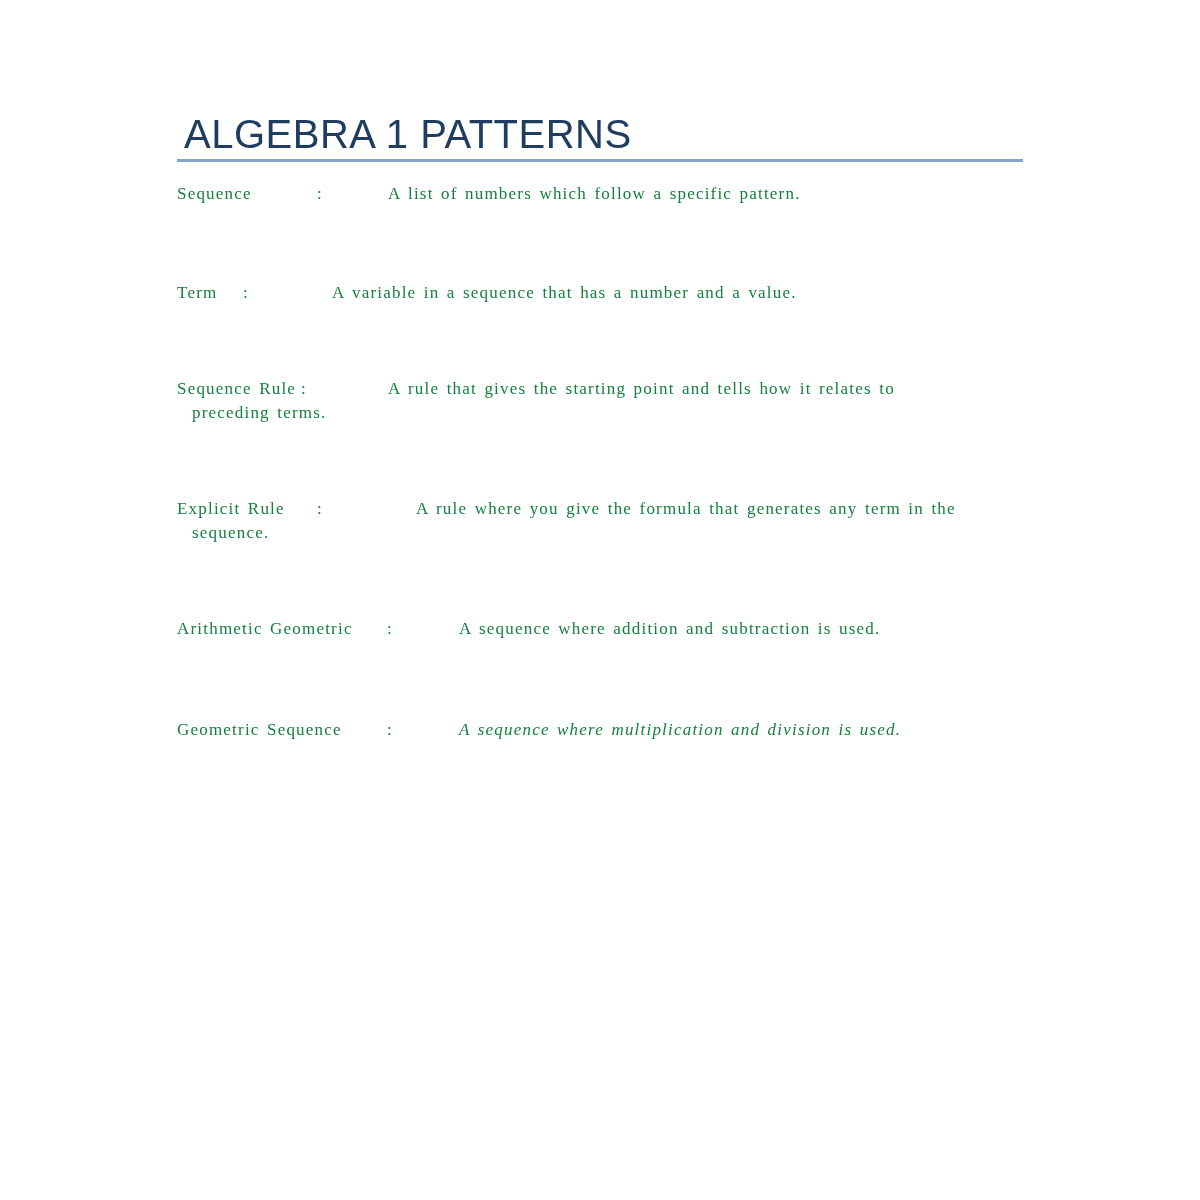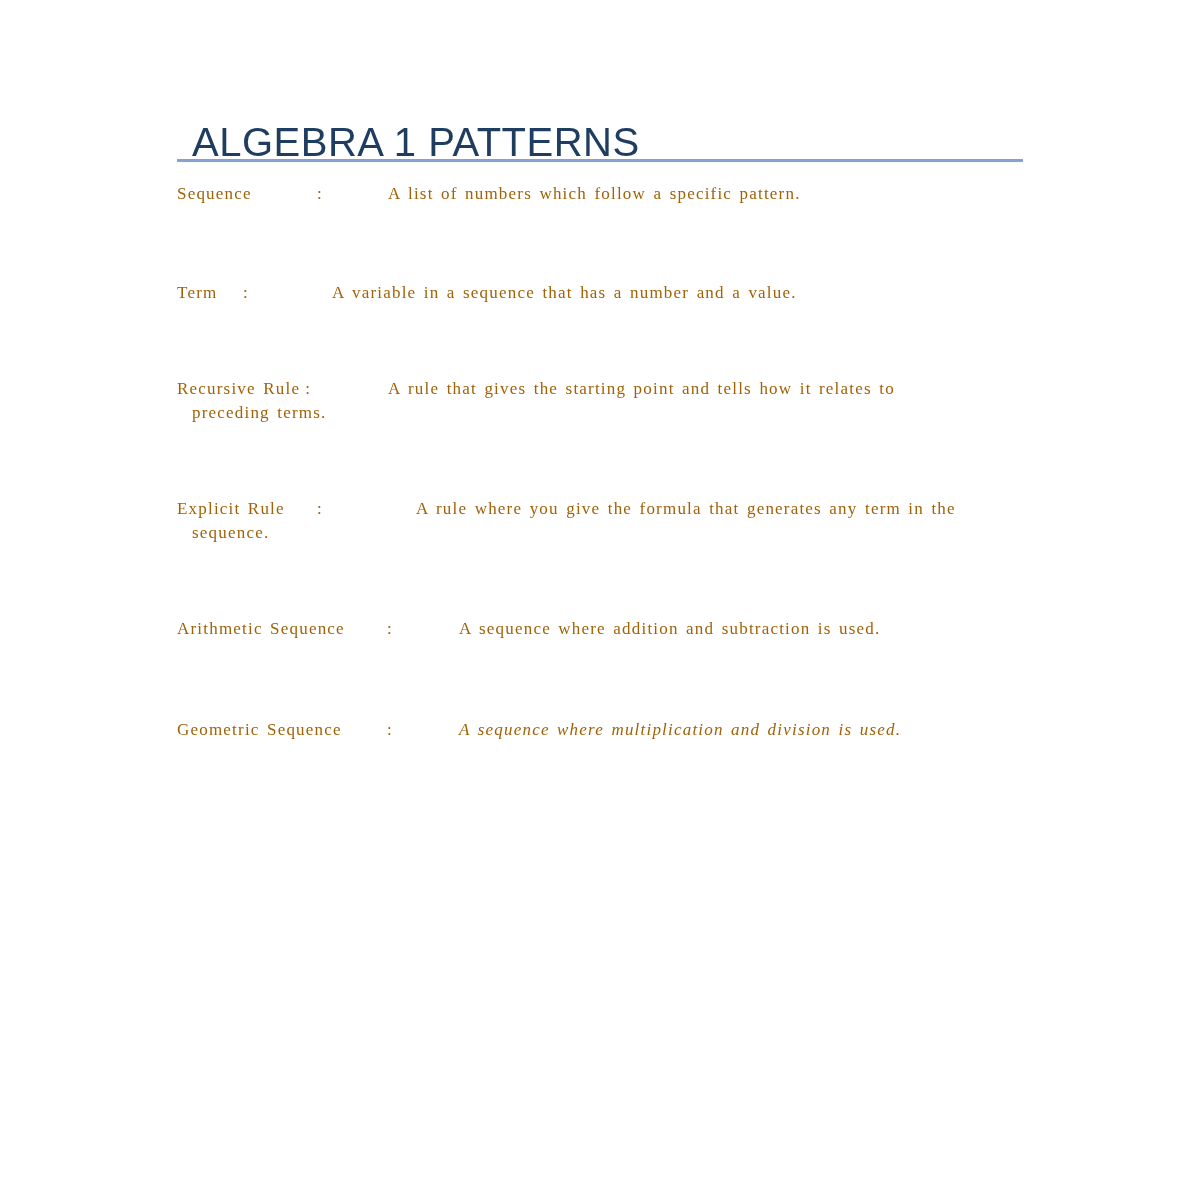--- a/index.html
+++ b/index.html
@@ -13,21 +13,21 @@
     height: 1200px;
     background: #ffffff;
     overflow: hidden;
     font-family: "Liberation Serif", serif;
   }
   
   #doc-title {
     position: absolute;
     left: 176px;
     top: 104px;
-    margin: 16px;
+    margin: 8px;
     font-family: "Liberation Sans", sans-serif;
     font-weight: 400;
     font-size: 40px;
     line-height: 44px;
     letter-spacing: 0.5px;
     color: #1f3c61;
     white-space: nowrap;
   }
   #title-divider {
     position: absolute;
@@ -40,21 +40,21 @@
   
   .row {
     position: absolute;
     left: 177px;
     width: 846px;
     height: 48px;
     font-size: 17px;
     line-height: 24px;
     letter-spacing: 1.2px;
     word-spacing: 2px;
-    color: #a16207;
+    color: #15803d;
     text-align: right;
   }
   .term-group {
     position: absolute;
     left: 0;
     top: 0;
     white-space: nowrap;
   }
   .colon {
     position: absolute;
@@ -110,34 +110,34 @@
     <span class="def-line1">A list of numbers which follow a specific pattern.</span>
   </div>
 
   <div class="row" id="row2">
     <span class="term-group">Term</span>
     <span class="colon">:</span>
     <span class="def-line1">A variable in a sequence that has a number and a value.</span>
   </div>
 
   <div class="row" id="row3">
-    <span class="term-group"><span>Recursive Rule</span><span class="colon colon-inline">:</span></span>
+    <span class="term-group"><span>Sequence Rule</span><span class="colon colon-inline">:</span></span>
     <span class="def-line1">A rule that gives the starting point and tells how it relates to</span>
     <span class="def-line2">preceding terms.</span>
   </div>
 
   <div class="row" id="row4">
     <span class="term-group">Explicit Rule</span>
     <span class="colon">:</span>
     <span class="def-line1">A rule where you give the formula that generates any term in the</span>
     <span class="def-line2">sequence.</span>
   </div>
 
   <div class="row" id="row5">
-    <span class="term-group">Arithmetic Sequence</span>
+    <span class="term-group">Arithmetic Geometric</span>
     <span class="colon">:</span>
     <span class="def-line1">A sequence where addition and subtraction is used.</span>
   </div>
 
   <div class="row" id="row6">
     <span class="term-group">Geometric Sequence</span>
     <span class="colon">:</span>
     <span class="def-line1">A sequence where multiplication and division is used.</span>
   </div>
 

